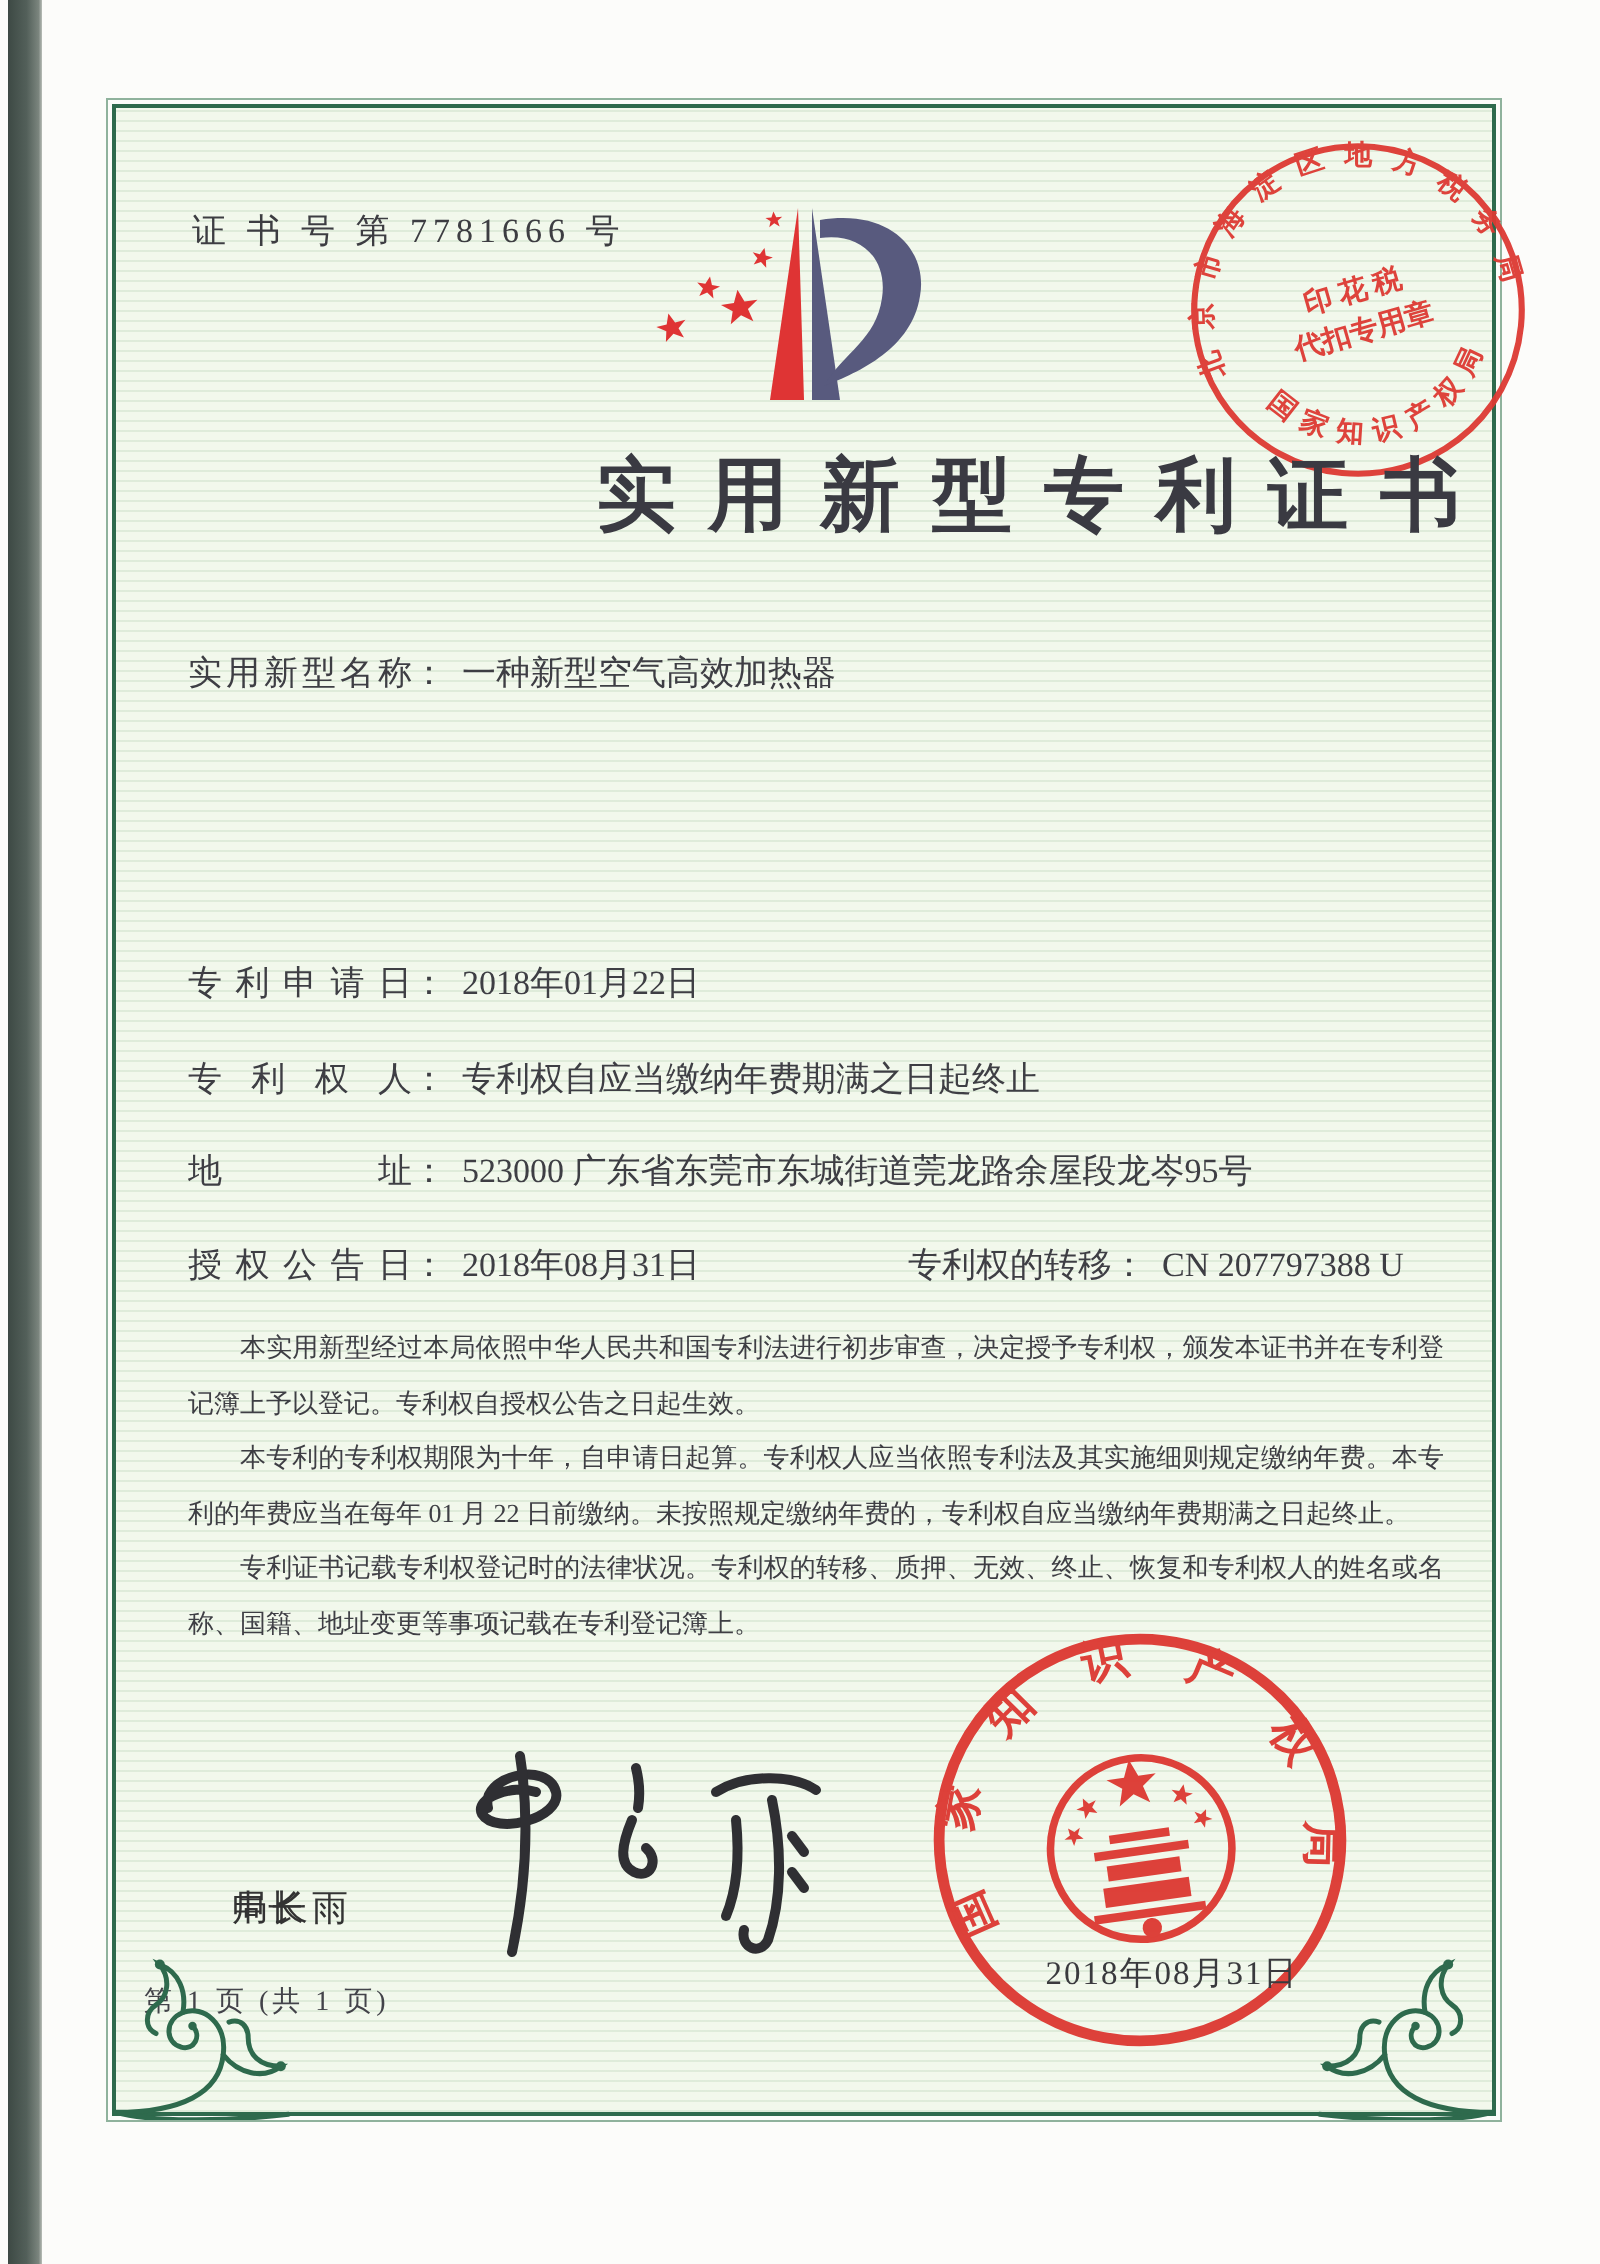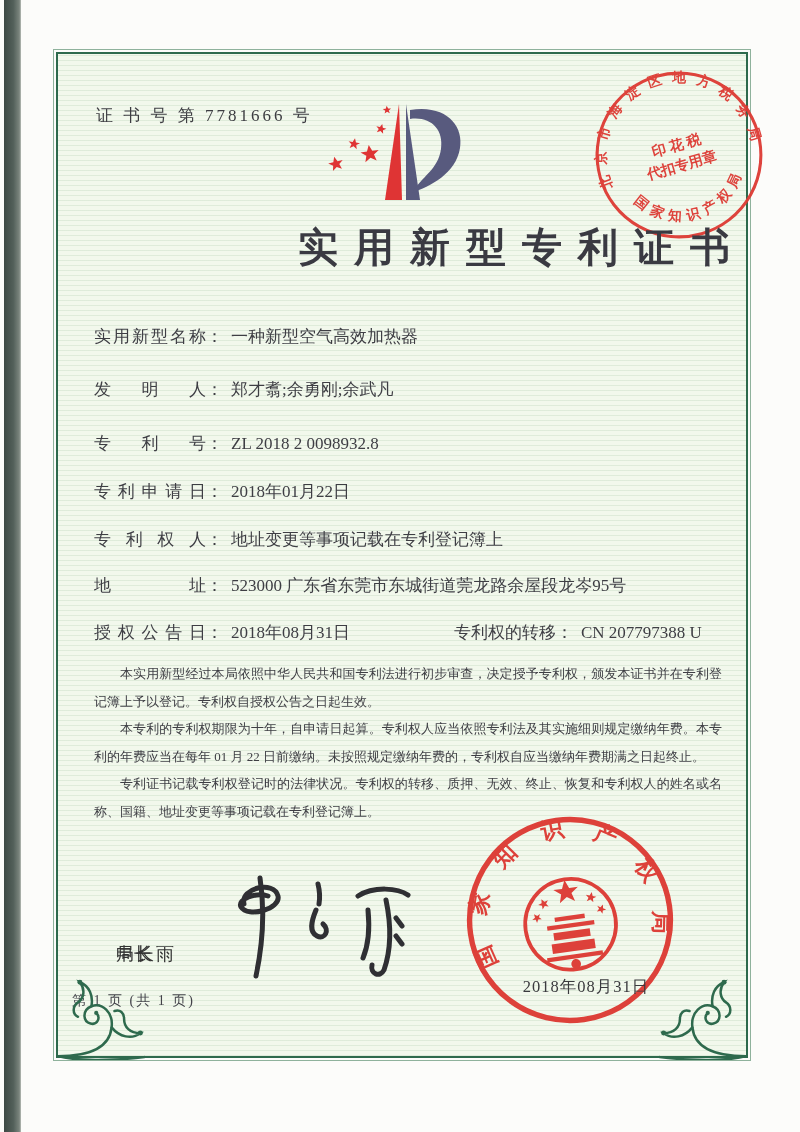--- a/index.html
+++ b/index.html
@@ -112,31 +112,25 @@
         <textPath href="#taxArcBottom" startOffset="0" textLength="128" lengthAdjust="spacing">国家知识产权局</textPath>
       </text>
     </svg>
 
     <div class="title">实用新型专利证书</div>
 
     <div class="fields">
       <div class="frow r1">
         <span class="flabel">实用新型名称</span><span>：</span><span class="fvalue">一种新型空气高效加热器</span>
       </div>
-      <div class="frow r2">
-        <span class="flabel">发明人</span><span>：</span><span class="fvalue">郑才翥;余勇刚;余武凡</span>
-      </div>
-      <div class="frow r3">
-        <span class="flabel">专利号</span><span>：</span><span class="fvalue">ZL 2018 2 0098932.8</span>
-      </div>
       <div class="frow r4">
         <span class="flabel">专利申请日</span><span>：</span><span class="fvalue">2018年01月22日</span>
       </div>
       <div class="frow r5">
-        <span class="flabel">专利权人</span><span>：</span><span class="fvalue">地址变更等事项记载在专利登记簿上</span>
+        <span class="flabel">专利权人</span><span>：</span><span class="fvalue">专利权自应当缴纳年费期满之日起终止</span>
       </div>
       <div class="frow r6">
         <span class="flabel">地址</span><span>：</span><span class="fvalue">523000 广东省东莞市东城街道莞龙路余屋段龙岑95号</span>
       </div>
       <div class="frow r7">
         <span class="flabel">授权公告日</span><span>：</span><span class="fvalue">2018年08月31日</span>
         <span class="grant-no-group">
           <span>专利权的转移</span><span>：</span><span class="fvalue">CN 207797388 U</span>
         </span>
       </div>

